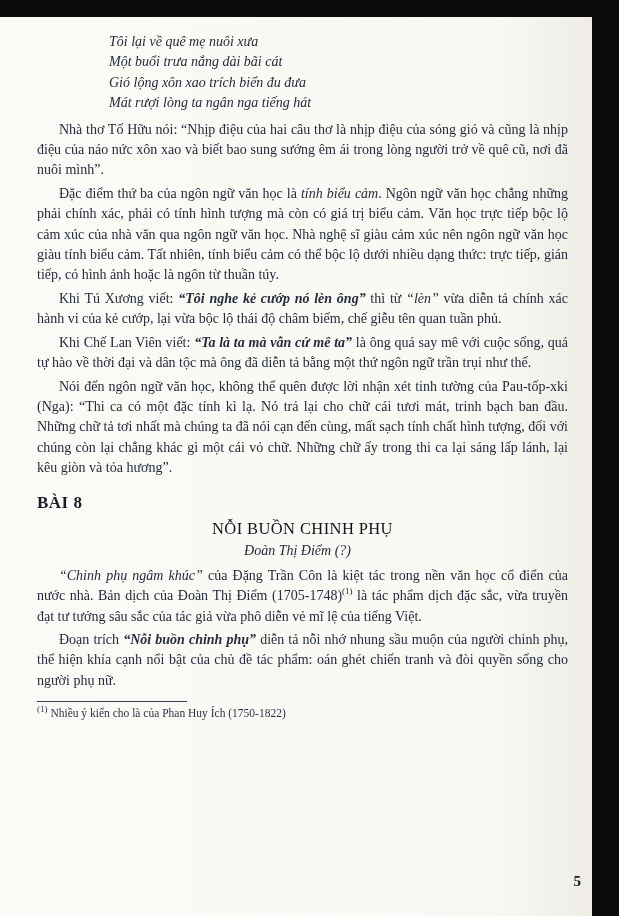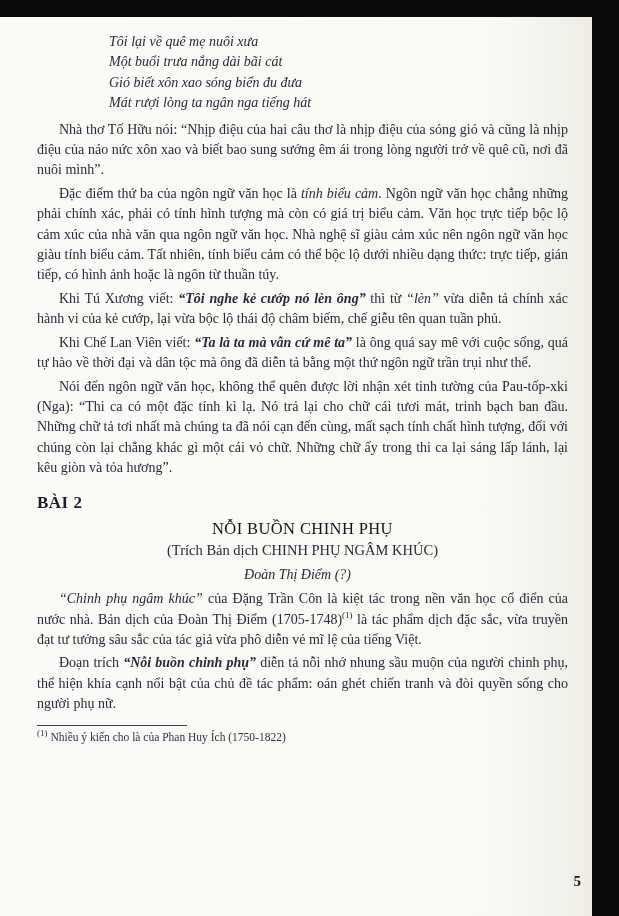--- a/index.html
+++ b/index.html
@@ -98,21 +98,21 @@
 
 <div class="page">
   <div class="scan-top"></div>
   <div class="scan-right"></div>
 
   <div class="content">
 
     <div class="poem">
       <span class="line">Tôi lại về quê mẹ nuôi xưa</span>
       <span class="line">Một buổi trưa nắng dài bãi cát</span>
-      <span class="line">Gió biết xôn xao sóng biển đu đưa</span>
+      <span class="line">Gió lộng xôn xao trích biển đu đưa</span>
       <span class="line">Mát rượi lòng ta ngân nga tiếng hát</span>
     </div>
 
     <p class="para">
       <span>Nhà thơ Tố Hữu nói: “Nhịp điệu của hai câu thơ là nhịp điệu của sóng gió và cũng là nhịp điệu của náo nức xôn xao và biết bao sung sướng êm ái trong lòng người trở về quê cũ, nơi đã nuôi mình”.</span>
     </p>
 
     <p class="para">
       <span>Đặc điểm thứ ba của ngôn ngữ văn học là </span><span class="em-it">tính biểu cảm</span><span>. Ngôn ngữ văn học chẳng những phải chính xác, phải có tính hình tượng mà còn có giá trị biểu cảm. Văn học trực tiếp bộc lộ cảm xúc của nhà văn qua ngôn ngữ văn học. Nhà nghệ sĩ giàu cảm xúc nên ngôn ngữ văn học giàu tính biểu cảm. Tất nhiên, tính biểu cảm có thể bộc lộ dưới nhiều dạng thức: trực tiếp, gián tiếp, có hình ảnh hoặc là ngôn từ thuần túy.</span>
     </p>
@@ -124,24 +124,23 @@
 
 
     <p class="para">
       <span>Khi Chế Lan Viên viết: </span><span class="quote-bi">“Ta là ta mà vẫn cứ mê ta”</span><span> là ông quá say mê với cuộc sống, quá tự hào về thời đại và dân tộc mà ông đã diễn tả bằng một thứ ngôn ngữ trần trụi như thế.</span>
     </p>
 
     <p class="para">
       <span>Nói đến ngôn ngữ văn học, không thể quên được lời nhận xét tinh tường của Pau-tốp-xki (Nga): “Thi ca có một đặc tính kì lạ. Nó trả lại cho chữ cái tươi mát, trinh bạch ban đầu. Những chữ tả tơi nhất mà chúng ta đã nói cạn đến cùng, mất sạch tính chất hình tượng, đối với chúng còn lại chẳng khác gì một cái vỏ chữ. Những chữ ấy trong thi ca lại sáng lấp lánh, lại kêu giòn và tỏa hương”.</span>
     </p>
 
-    <div class="lesson-label">BÀI 2</div>
+    <div class="lesson-label">BÀI 8</div>
 
     <div class="lesson-title">NỖI BUỒN CHINH PHỤ</div>
-    <div class="lesson-subtitle">(Trích Bản dịch CHINH PHỤ NGÂM KHÚC)</div>
     <div class="lesson-author">Đoàn Thị Điểm (?)</div>
 
     <p class="para">
       <span class="em-it">“Chinh phụ ngâm khúc”</span><span> của Đặng Trần Côn là kiệt tác trong nền văn học cổ điển của nước nhà. Bản dịch của </span><span class="bold">Đoàn Thị Điểm (1705-1748)</span><sup>(1)</sup><span> là tác phẩm dịch đặc sắc, vừa truyền đạt tư tưởng sâu sắc của tác giả vừa phô diễn vẻ mĩ lệ của tiếng Việt.</span>
     </p>
 
     <p class="para">
       <span>Đoạn trích </span><span class="quote-bi">“Nỗi buồn chinh phụ”</span><span> diễn tả nỗi nhớ nhung sầu muộn của người chinh phụ, thể hiện khía cạnh nổi bật của chủ đề tác phẩm: oán ghét chiến tranh và đòi quyền sống cho người phụ nữ.</span>
     </p>
 

